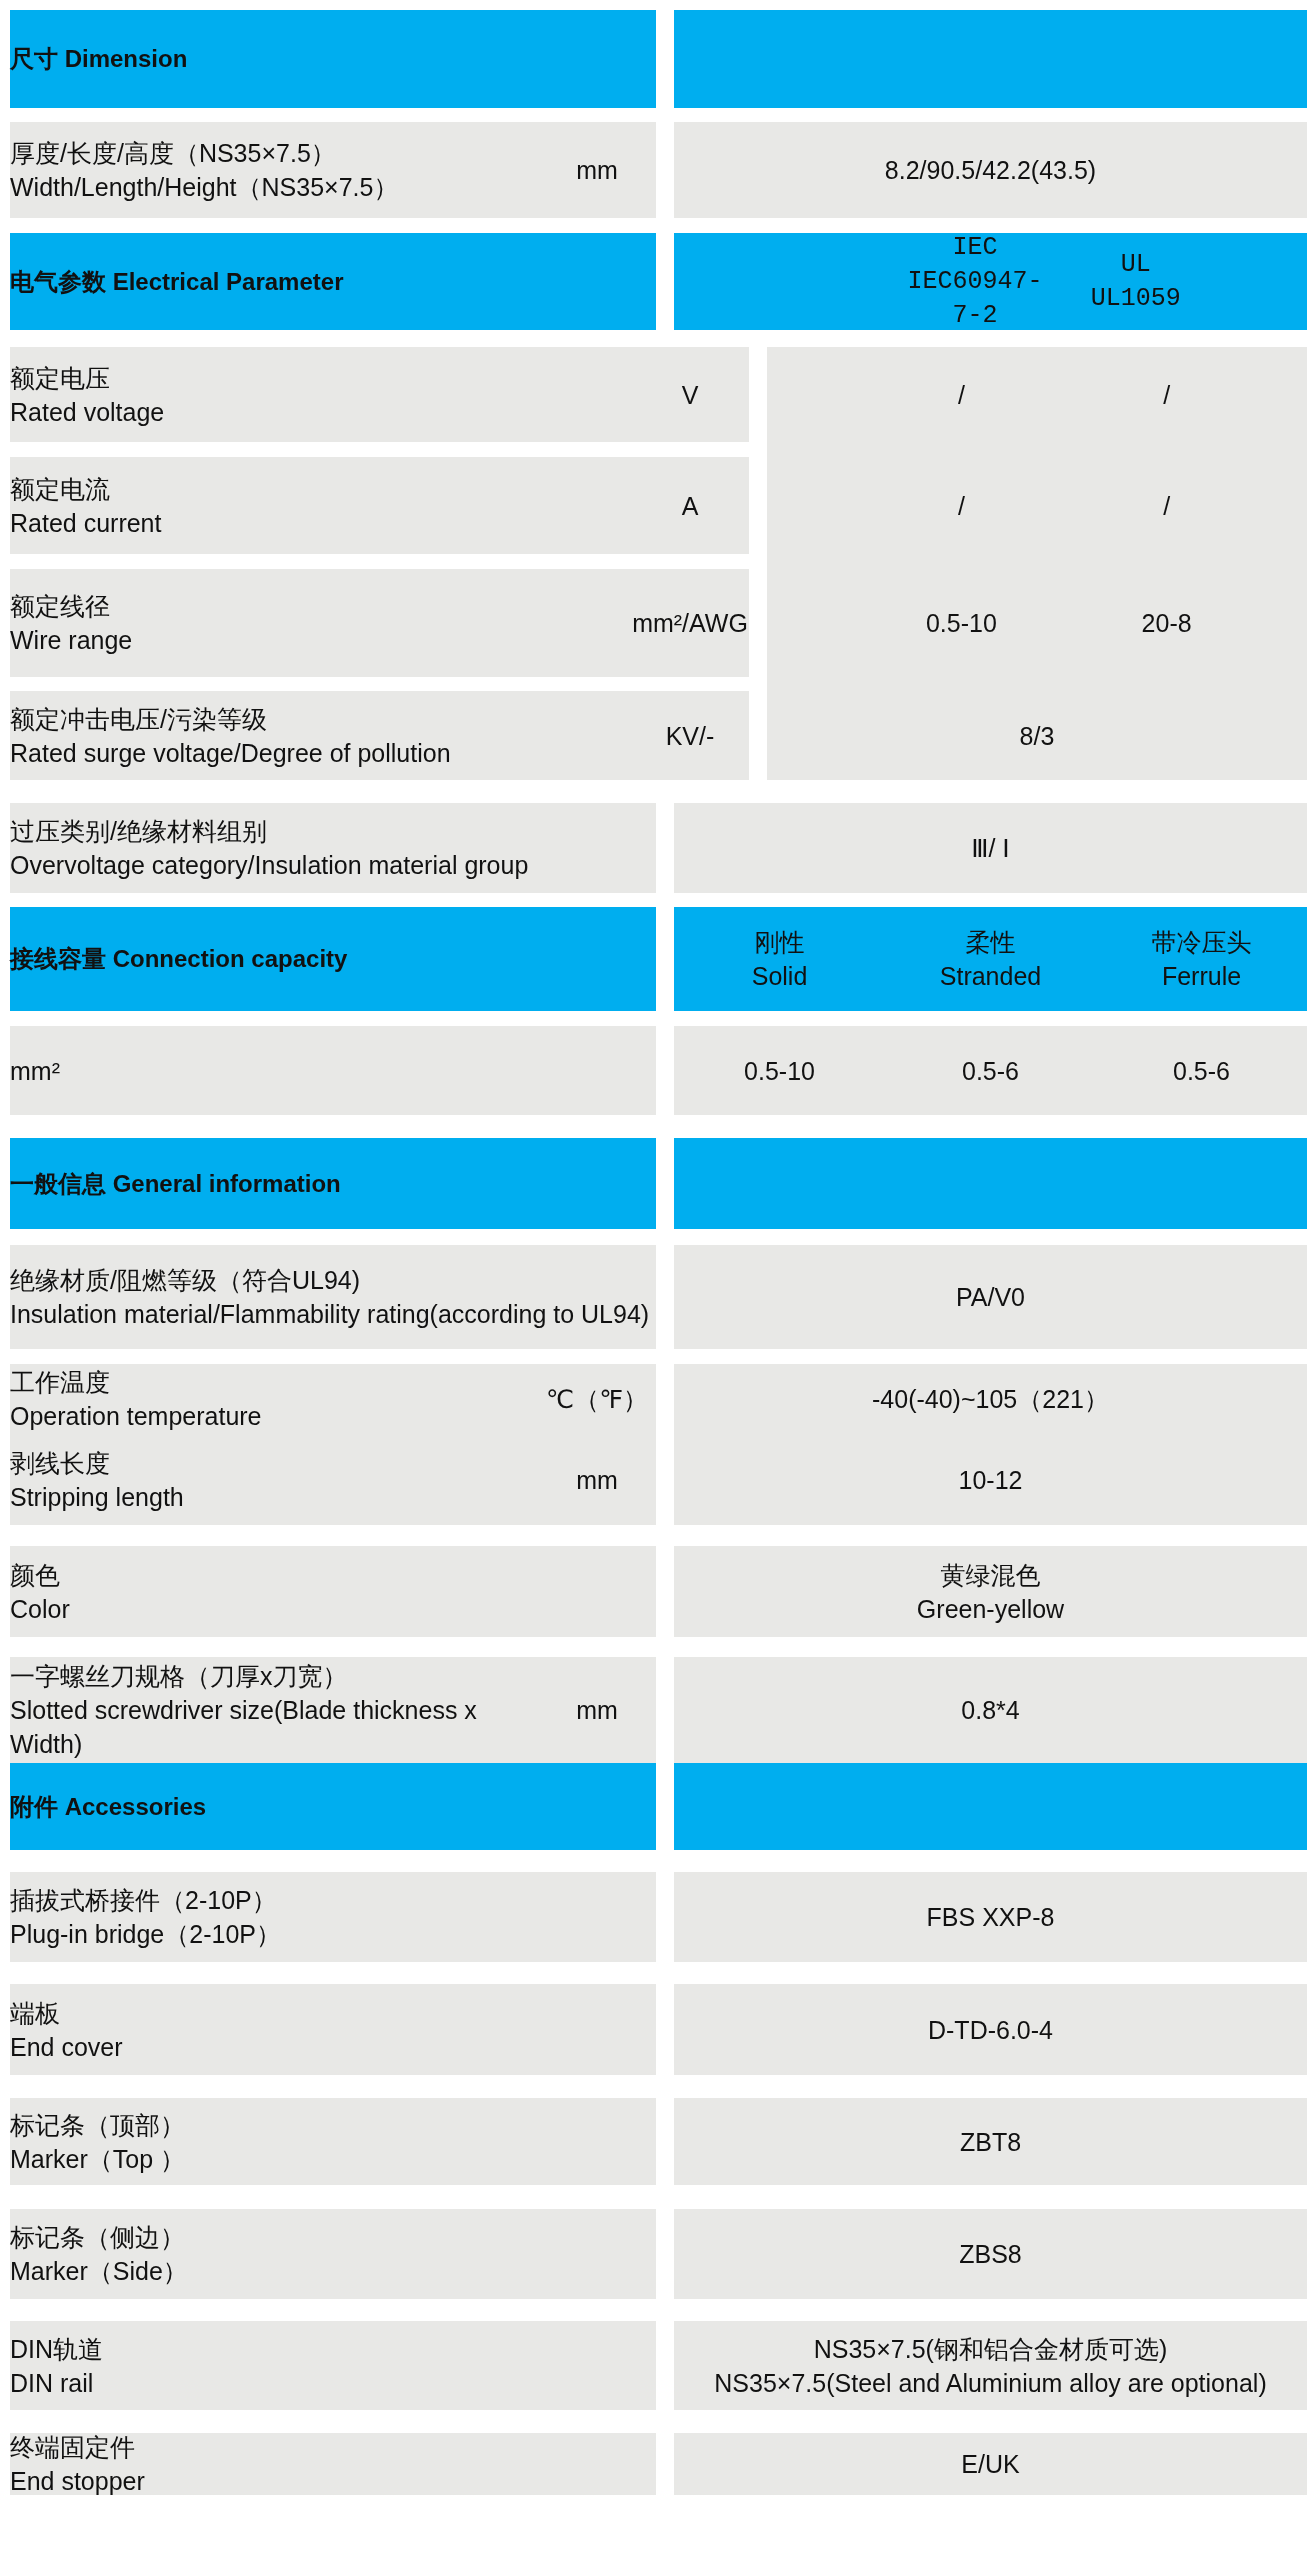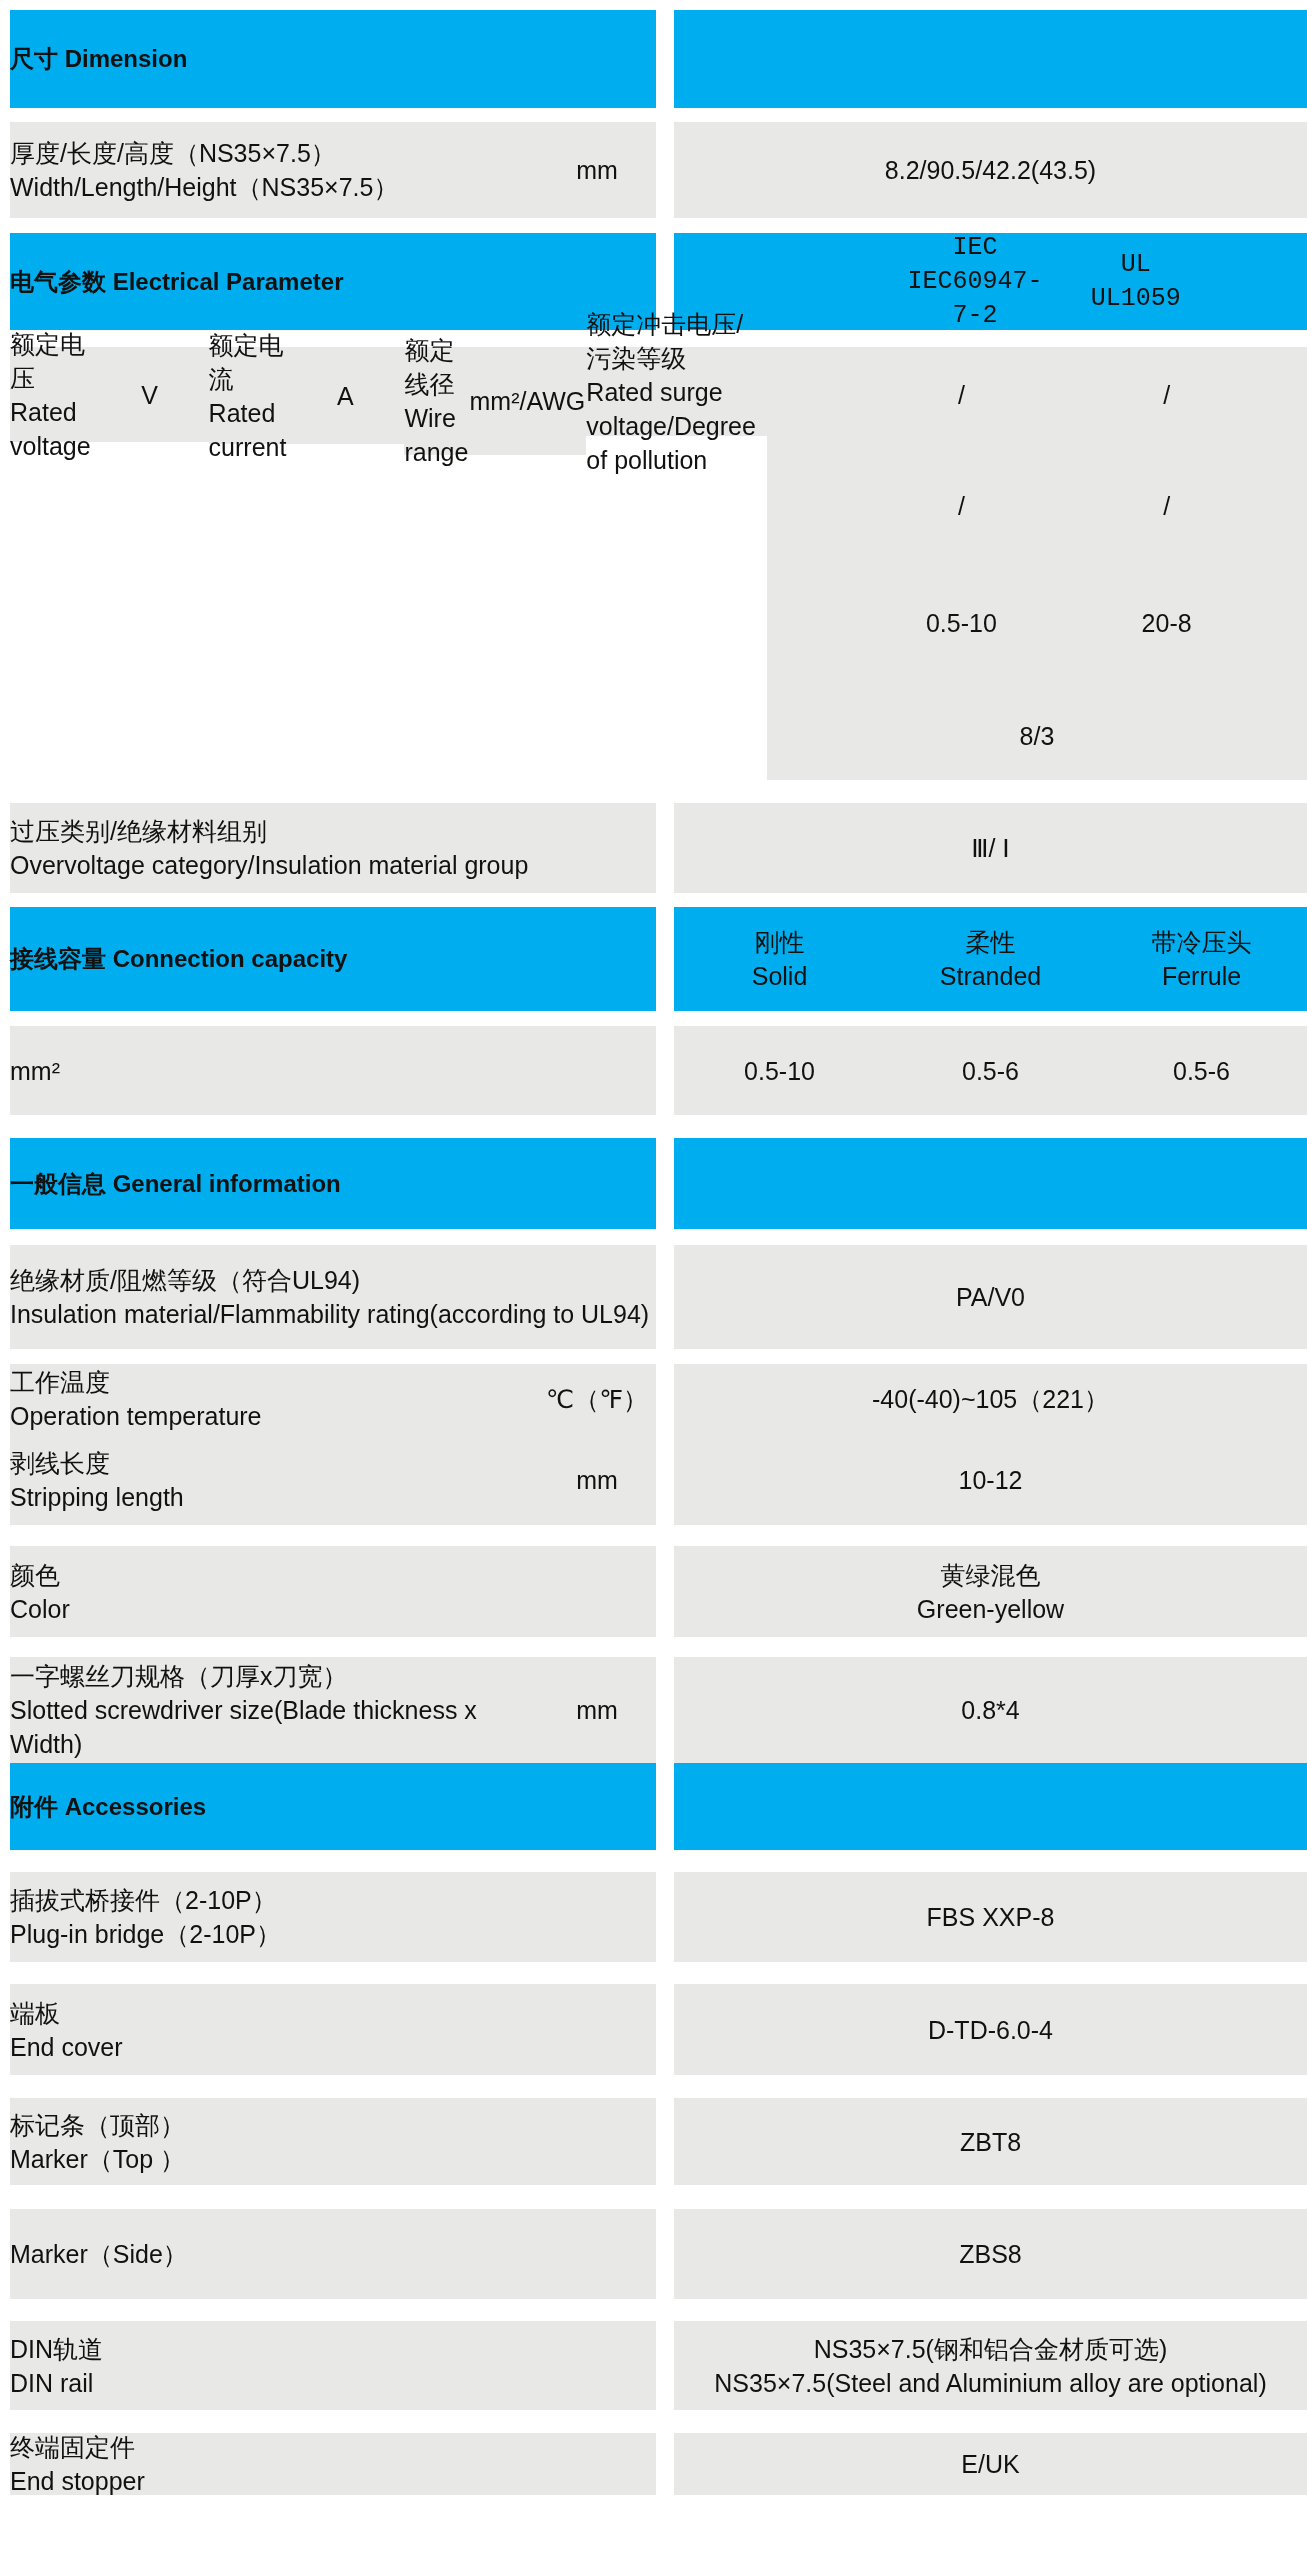--- a/index.html
+++ b/index.html
@@ -36,21 +36,21 @@
     width:118px;text-align:center;
     font-size:25px;line-height:34px;
     word-break:break-all;
   }
   .val{
     display:flex;align-items:center;justify-content:center;
     text-align:center;font-size:25px;line-height:34px;
   }
   .vwrap{text-align:center;}
   
-  .eleft{width:739px;display:flex;flex-direction:row;}
+  .eleft{width:739px;display:flex;flex-direction:column;}
   .eright{flex:1;background:var(--row);display:flex;flex-direction:column;}
   .erow{box-sizing:border-box;}
   
   .cols2{display:flex;align-items:center;padding-left:17%;padding-right:7%;}
   .cols2 .col{flex:1;text-align:center;font-size:25px;line-height:34px;}
   .hdr2{background:var(--accent);font-family:Liberation Mono, monospace;}
   
   .cols3{display:flex;align-items:center;}
   .cols3 .col{flex:1;text-align:center;font-size:25px;line-height:34px;}
   .hdr3{background:var(--accent);}
@@ -273,20 +273,21 @@
         <div>标记条（顶部）</div>
         <div>Marker（Top ）</div>
       </div>
     </div>
     <div class="cell right val">ZBT8</div>
   </div>
 
   <div class="band" style="height:90px;margin-bottom:22px">
     <div class="cell left row-l">
       <div class="lbl">
+        <div>标记条（侧边）</div>
         <div>Marker（Side）</div>
       </div>
     </div>
     <div class="cell right val">ZBS8</div>
   </div>
 
   <div class="band" style="height:89px;margin-bottom:23px">
     <div class="cell left row-l">
       <div class="lbl">
         <div>DIN轨道</div>

